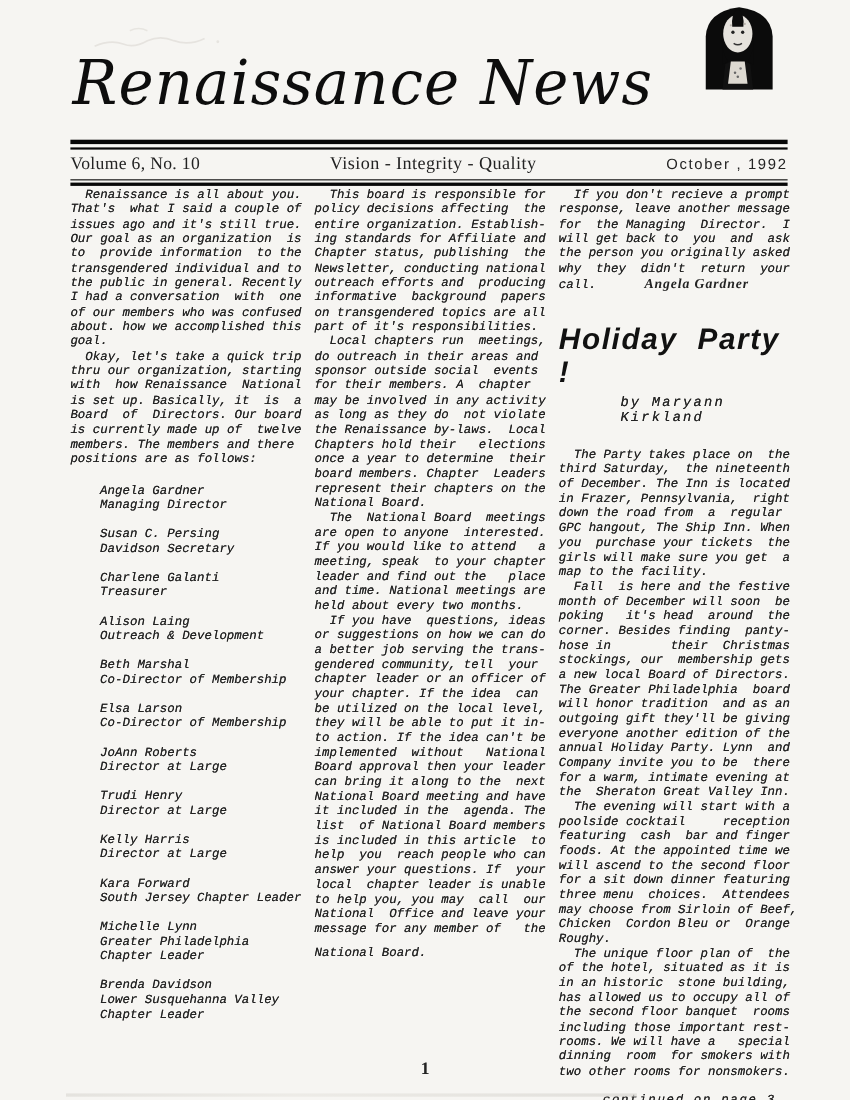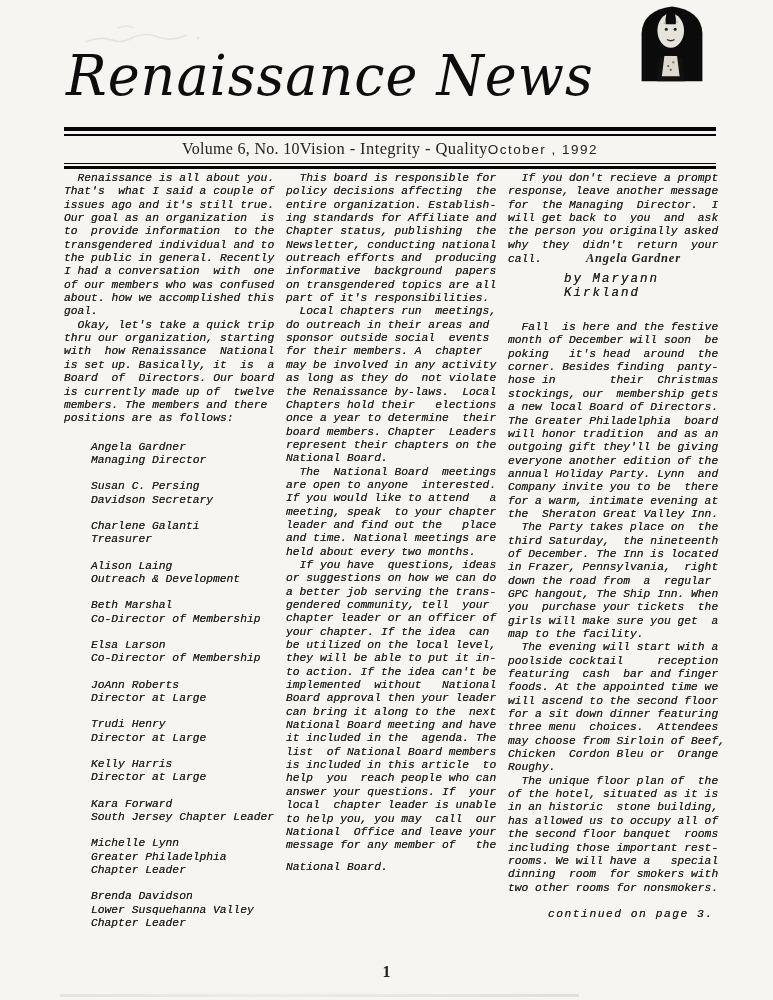--- a/index.html
+++ b/index.html
@@ -20,21 +20,21 @@
     font-style:italic;font-weight:500;
     font-size:54px;letter-spacing:1px;color:#0d0d0d;
     transform:scaleY(1.04);
     white-space:nowrap;
   }
   .mona{position:absolute;right:6px;top:2px;width:76px;height:80px;}
   .rule-a{position:absolute;left:0;right:0;top:127px;height:3px;
     border-top:4px solid #070707;border-bottom:2px solid #070707;}
   .infobar{
     position:absolute;left:0;right:0;top:139px;
-    display:flex;justify-content:center;align-items:baseline;
+    display:flex;justify-content:space-between;align-items:baseline;
   }
   .vol{font-family:"Liberation Serif",serif;font-size:16px;letter-spacing:.3px;}
   .motto{font-family:Liberation Serif, serif;font-size:16.5px;letter-spacing:.4px;}
   .date{font-family:Liberation Sans, sans-serif;font-size:13.5px;letter-spacing:1.5px;}
   .rule-b{position:absolute;left:0;right:0;top:163px;height:2px;
     border-top:1px solid #070707;border-bottom:3px solid #070707;}
 
   
   .columns{
     position:absolute;left:64px;top:172px;width:660px;
@@ -211,45 +211,46 @@
         <div class="p2">National Board.</div>
       </div>
       <div class="col">
         <div class="psig"><span>  If you don't recieve a prompt
 response, leave another message
 for  the Managing  Director.  I
 will get back to  you  and  ask
 the person you originally asked
 why  they  didn't  return  your
 call.</span><span class="sig">Angela Gardner</span></div>
+        <div class="h">Holiday Party !</div>
         <div class="by">by Maryann Kirkland</div>
+        <div class="p">  The Party takes place on  the
+third Saturday,  the nineteenth
+of December. The Inn is located
+in Frazer, Pennsylvania,  right
+down the road from  a  regular
+GPC hangout, The Ship Inn. When
+you  purchase your tickets  the
+girls will make sure you get  a
+map to the facility.</div>
         <div class="p">  Fall  is here and the festive
 month of December will soon  be
 poking   it's head  around  the
 corner. Besides finding  panty-
 hose in        their  Christmas
 stockings, our  membership gets
 a new local Board of Directors.
 The Greater Philadelphia  board
 will honor tradition  and as an
 outgoing gift they'll be giving
 everyone another edition of the
 annual Holiday Party. Lynn  and
 Company invite you to be  there
 for a warm, intimate evening at
 the  Sheraton Great Valley Inn.</div>
-        <div class="p">  The Party takes place on  the
-third Saturday,  the nineteenth
-of December. The Inn is located
-in Frazer, Pennsylvania,  right
-down the road from  a  regular
-GPC hangout, The Ship Inn. When
-you  purchase your tickets  the
-girls will make sure you get  a
-map to the facility.</div>
         <div class="p">  The evening will start with a
 poolside cocktail     reception
 featuring  cash  bar and finger
 foods. At the appointed time we
 will ascend to the second floor
 for a sit down dinner featuring
 three menu  choices.  Attendees
 may choose from Sirloin of Beef,
 Chicken  Cordon Bleu or  Orange
 Roughy.</div>

